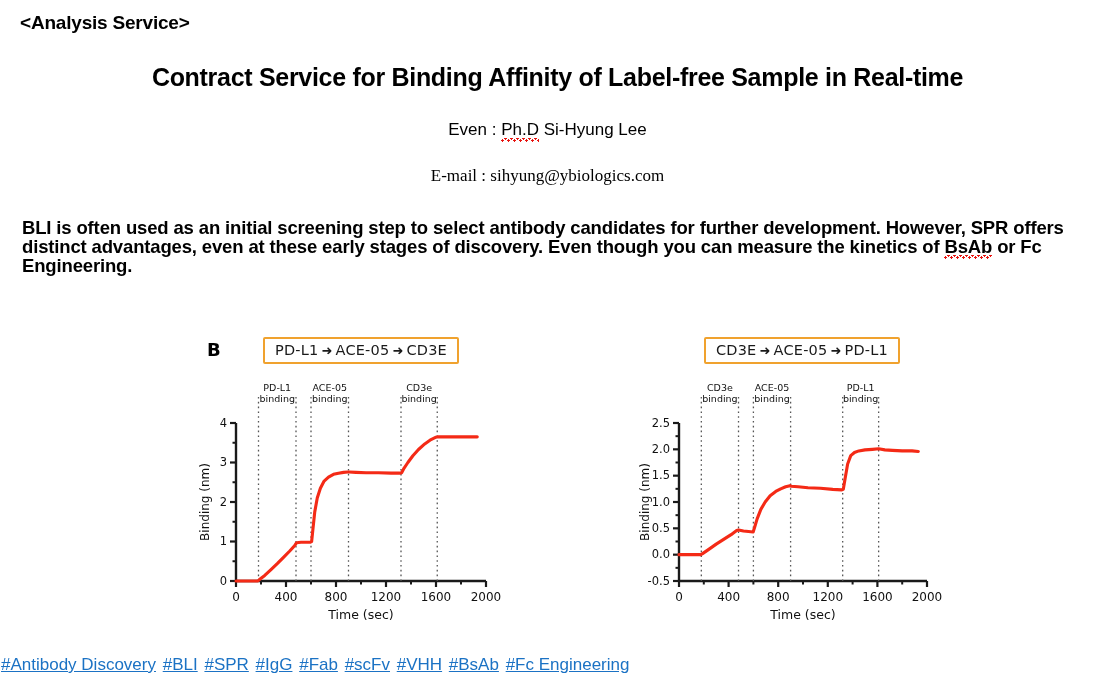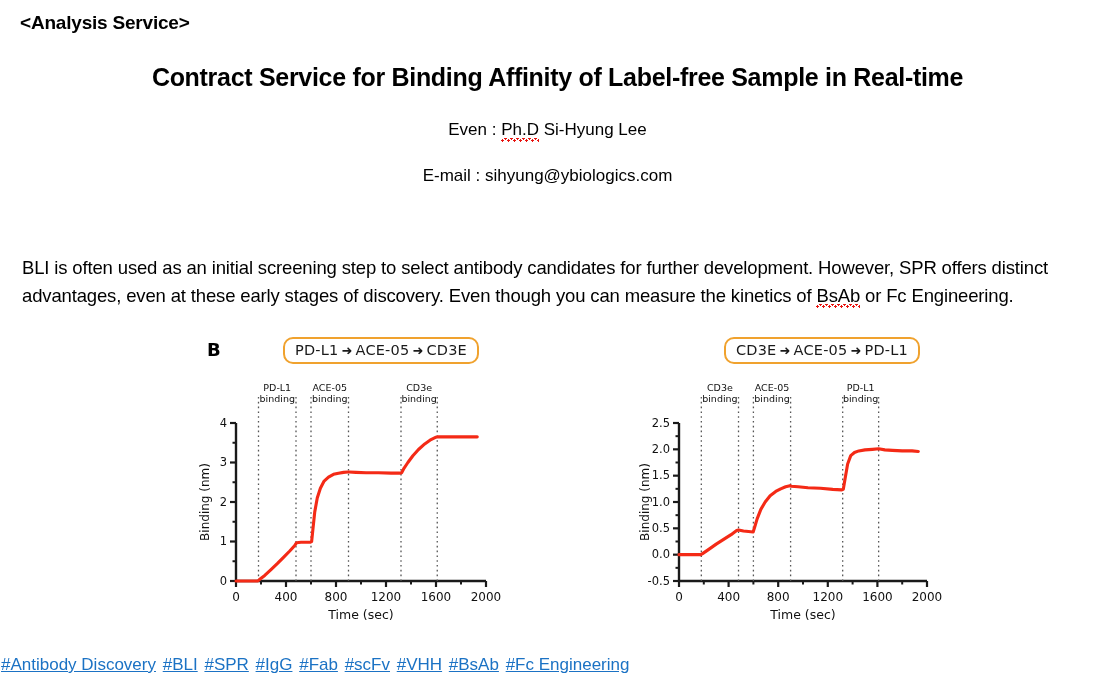--- a/index.html
+++ b/index.html
@@ -32,46 +32,44 @@
     background-image:
       radial-gradient(circle at 1.5px 2.6px, #e8130f 1.1px, transparent 1.3px),
       radial-gradient(circle at 4.5px 0.6px, #e8130f 1.1px, transparent 1.3px);
     background-size:6px 4px;
     background-repeat:repeat-x;
     background-position:0 1.03em;
     padding-bottom:2px;
   }
   .meta-mail{
     position:absolute;left:0;right:0;top:166px;
-    text-align:center;font-size:17px;
+    text-align:center;font-size:17px;font-family:Liberation Serif, serif;
   }
 
   
   .para{
     position:absolute;left:22px;top:218px;width:1060px;
-    font-size:18.5px;font-weight:400;line-height:28px;
+    font-size:18.5px;font-weight:700;line-height:19px;
     letter-spacing:-0.15px;
-    margin-top:36px;
   }
   .panel-letter{
     position:absolute;left:207px;top:339px;
     font-size:18px;font-weight:600;font-family:"DejaVu Sans",sans-serif;
   }
   .flowbox{
     position:absolute;
     border:2px solid #f0a22e;
-    border-radius:10px;
+    border-radius:2px;
     background:#ffffff;
     font-size:14.5px;
     color:#1a1a1a;
     padding:3px 10px 4px 10px;
     white-space:nowrap;
     letter-spacing:0.2px;
     font-family:"DejaVu Sans",sans-serif;
-    margin-left:20px;
   }
   .flowbox .arw{font-size:13px;padding:0 3px;}
   #flowbox-left{left:263px;top:337px;}
   #flowbox-right{left:704px;top:337px;}
 
   .chart{position:absolute;}
   .chart svg{display:block;overflow:visible;}
 
   
   .tags{

